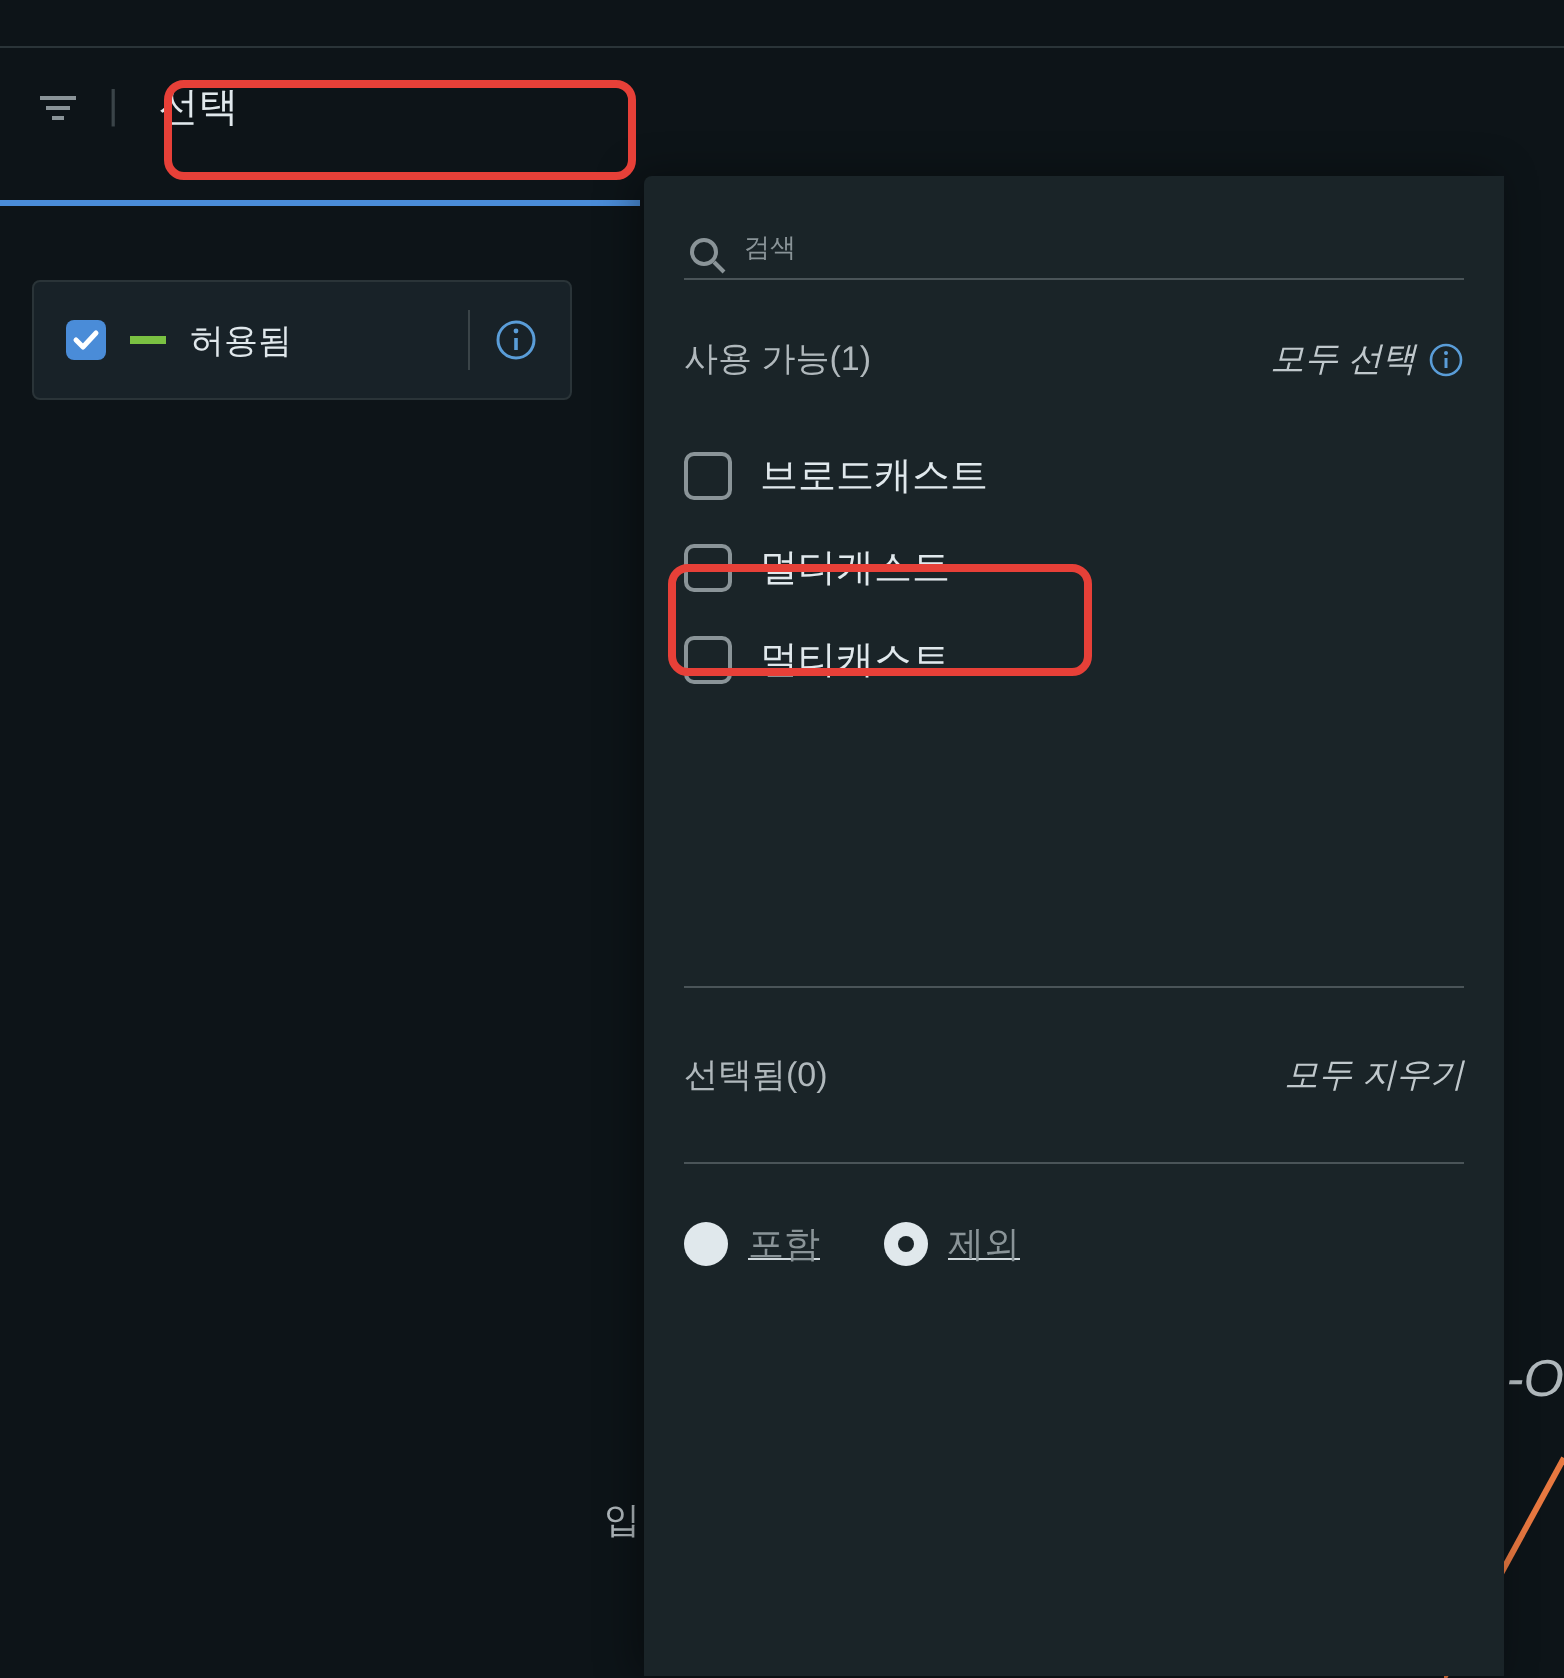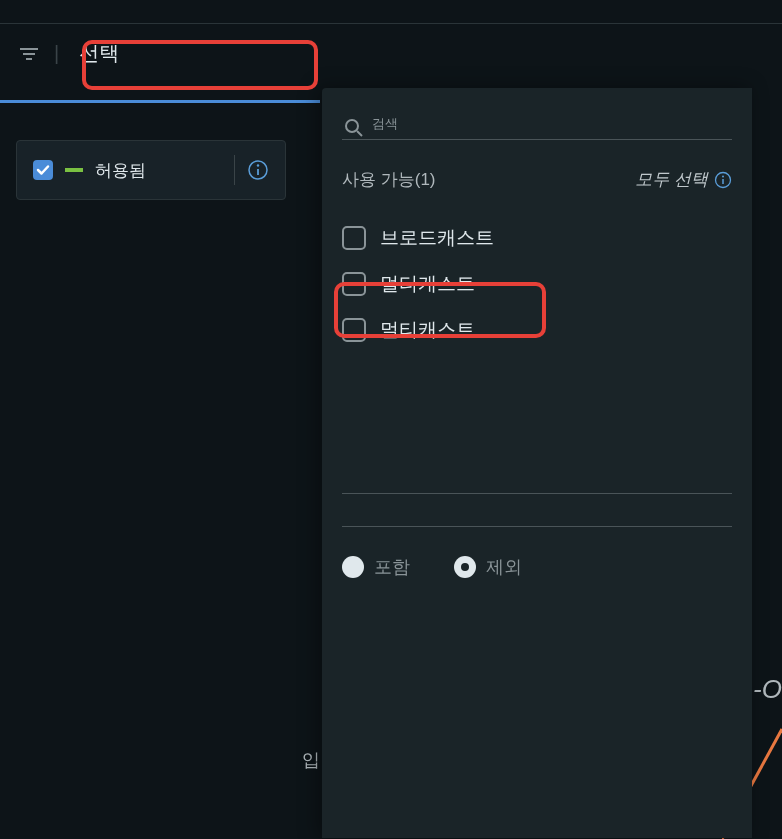--- a/index.html
+++ b/index.html
@@ -223,21 +223,22 @@
     }
     
     .options-title {
       font-size: 17px;
       color: #b0b8bc;
       margin-bottom: 20px;
     }
     
     .radio-group {
       display: flex;
-      gap: 44px;
+      gap: 32px;
+      text-decoration: underline;
     }
     
     .radio-item {
       display: flex;
       align-items: center;
       gap: 10px;
       cursor: pointer;
     }
     
     .radio-outer {
@@ -392,20 +393,26 @@
     <span class="checkbox-label">멀티캐스트</span>
   </div>
 
   <div class="checkbox-item">
     <span class="checkbox-unchecked"></span>
     <span class="checkbox-label">멀티캐스트</span>
   </div>
 
   <div class="panel-divider"></div>
 
+  <div class="section-header">
+    <span class="section-title">선택됨(0)</span>
+    <span class="section-action">
+      <span>모두 지우기</span>
+    </span>
+  </div>
 
   <div class="panel-divider-2"></div>
 
 
   <div class="radio-group">
     <div class="radio-item">
       <span class="radio-outer"></span>
       <span class="radio-label">포함</span>
     </div>
     <div class="radio-item">

